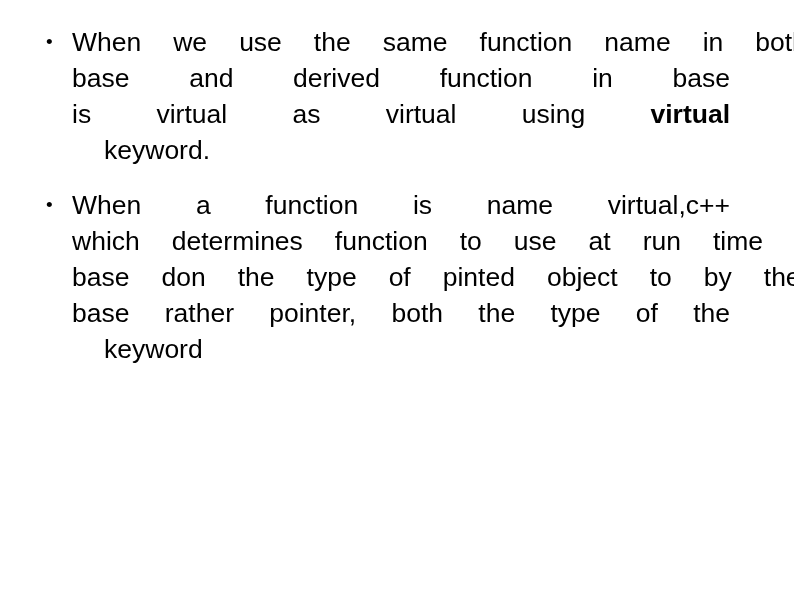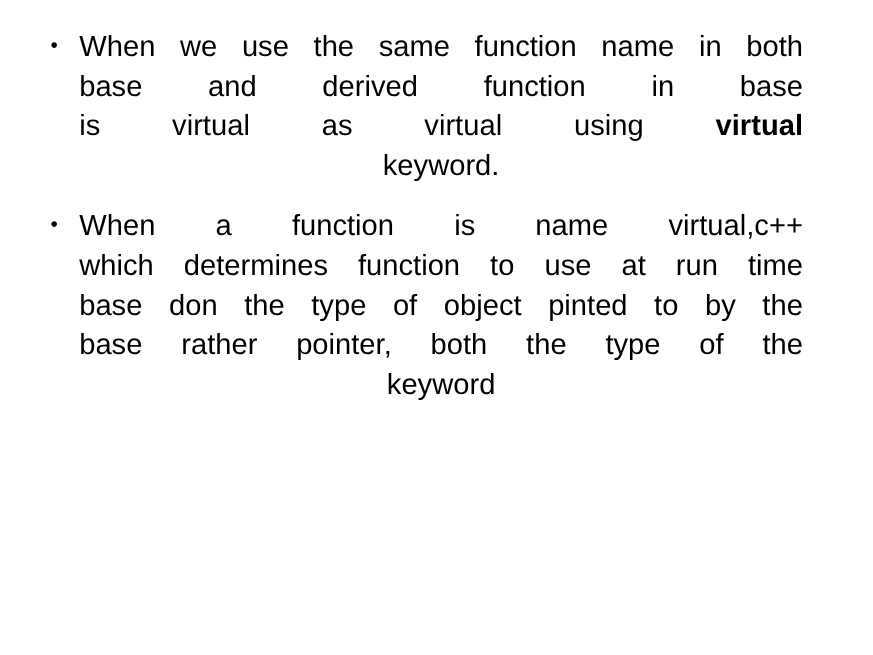--- a/index.html
+++ b/index.html
@@ -57,26 +57,28 @@
     width: 658px;
   }
 
   
   .tline {
     display: flex;
     width: 658px;
     height: 36px;
     align-items: baseline;
     white-space: pre;
+    gap: 32px;
   }
   .tline.justify {
     justify-content: space-between;
   }
   .tline.left {
-    justify-content: center;
+    justify-content: flex-start;
+    margin-left: 32px;
   }
   .tline .w { display: inline-block; }
   .tline .w.b { font-weight: bold; }
 </style>
 </head>
 <body style="background: rgb(255, 255, 255);">
 
 <div id="slide" style="background: rgb(255, 255, 255);">
   <div id="content">
 
@@ -87,19 +89,19 @@
           <div class="tline justify"><span class="w">base</span><span class="w">and</span><span class="w">derived</span><span class="w">function</span><span class="w">in</span><span class="w">base</span></div>
           <div class="tline justify"><span class="w">is</span><span class="w">virtual</span><span class="w">as</span><span class="w">virtual</span><span class="w">using</span><span class="w b">virtual</span></div>
           <div class="tline left"><span class="w">keyword.</span></div>
         </div>
       </div>
       <div class="bullet-item">
         <span class="bullet-marker">•</span>
         <div class="bullet-text" title="When a function is made virtual,c++ determines which function to use at run time base don the type of object pinted to by the base pointer, rather than the type of the pointer">
           <div class="tline justify"><span class="w">When</span><span class="w">a</span><span class="w">function</span><span class="w">is</span><span class="w">name</span><span class="w">virtual,c++</span></div>
           <div class="tline justify"><span class="w">which</span><span class="w">determines</span><span class="w">function</span><span class="w">to</span><span class="w">use</span><span class="w">at</span><span class="w">run</span><span class="w">time</span></div>
-          <div class="tline justify"><span class="w">base</span><span class="w">don</span><span class="w">the</span><span class="w">type</span><span class="w">of</span><span class="w">object</span><span class="w">pinted</span><span class="w">to</span><span class="w">by</span><span class="w">the</span></div>
+          <div class="tline justify"><span class="w">base</span><span class="w">don</span><span class="w">the</span><span class="w">type</span><span class="w">of</span><span class="w">pinted</span><span class="w">object</span><span class="w">to</span><span class="w">by</span><span class="w">the</span></div>
           <div class="tline justify"><span class="w">base</span><span class="w">rather</span><span class="w">pointer,</span><span class="w">both</span><span class="w">the</span><span class="w">type</span><span class="w">of</span><span class="w">the</span></div>
           <div class="tline left"><span class="w">keyword</span></div>
         </div>
       </div>
     </div>
 </div>
 
 </body></html>

